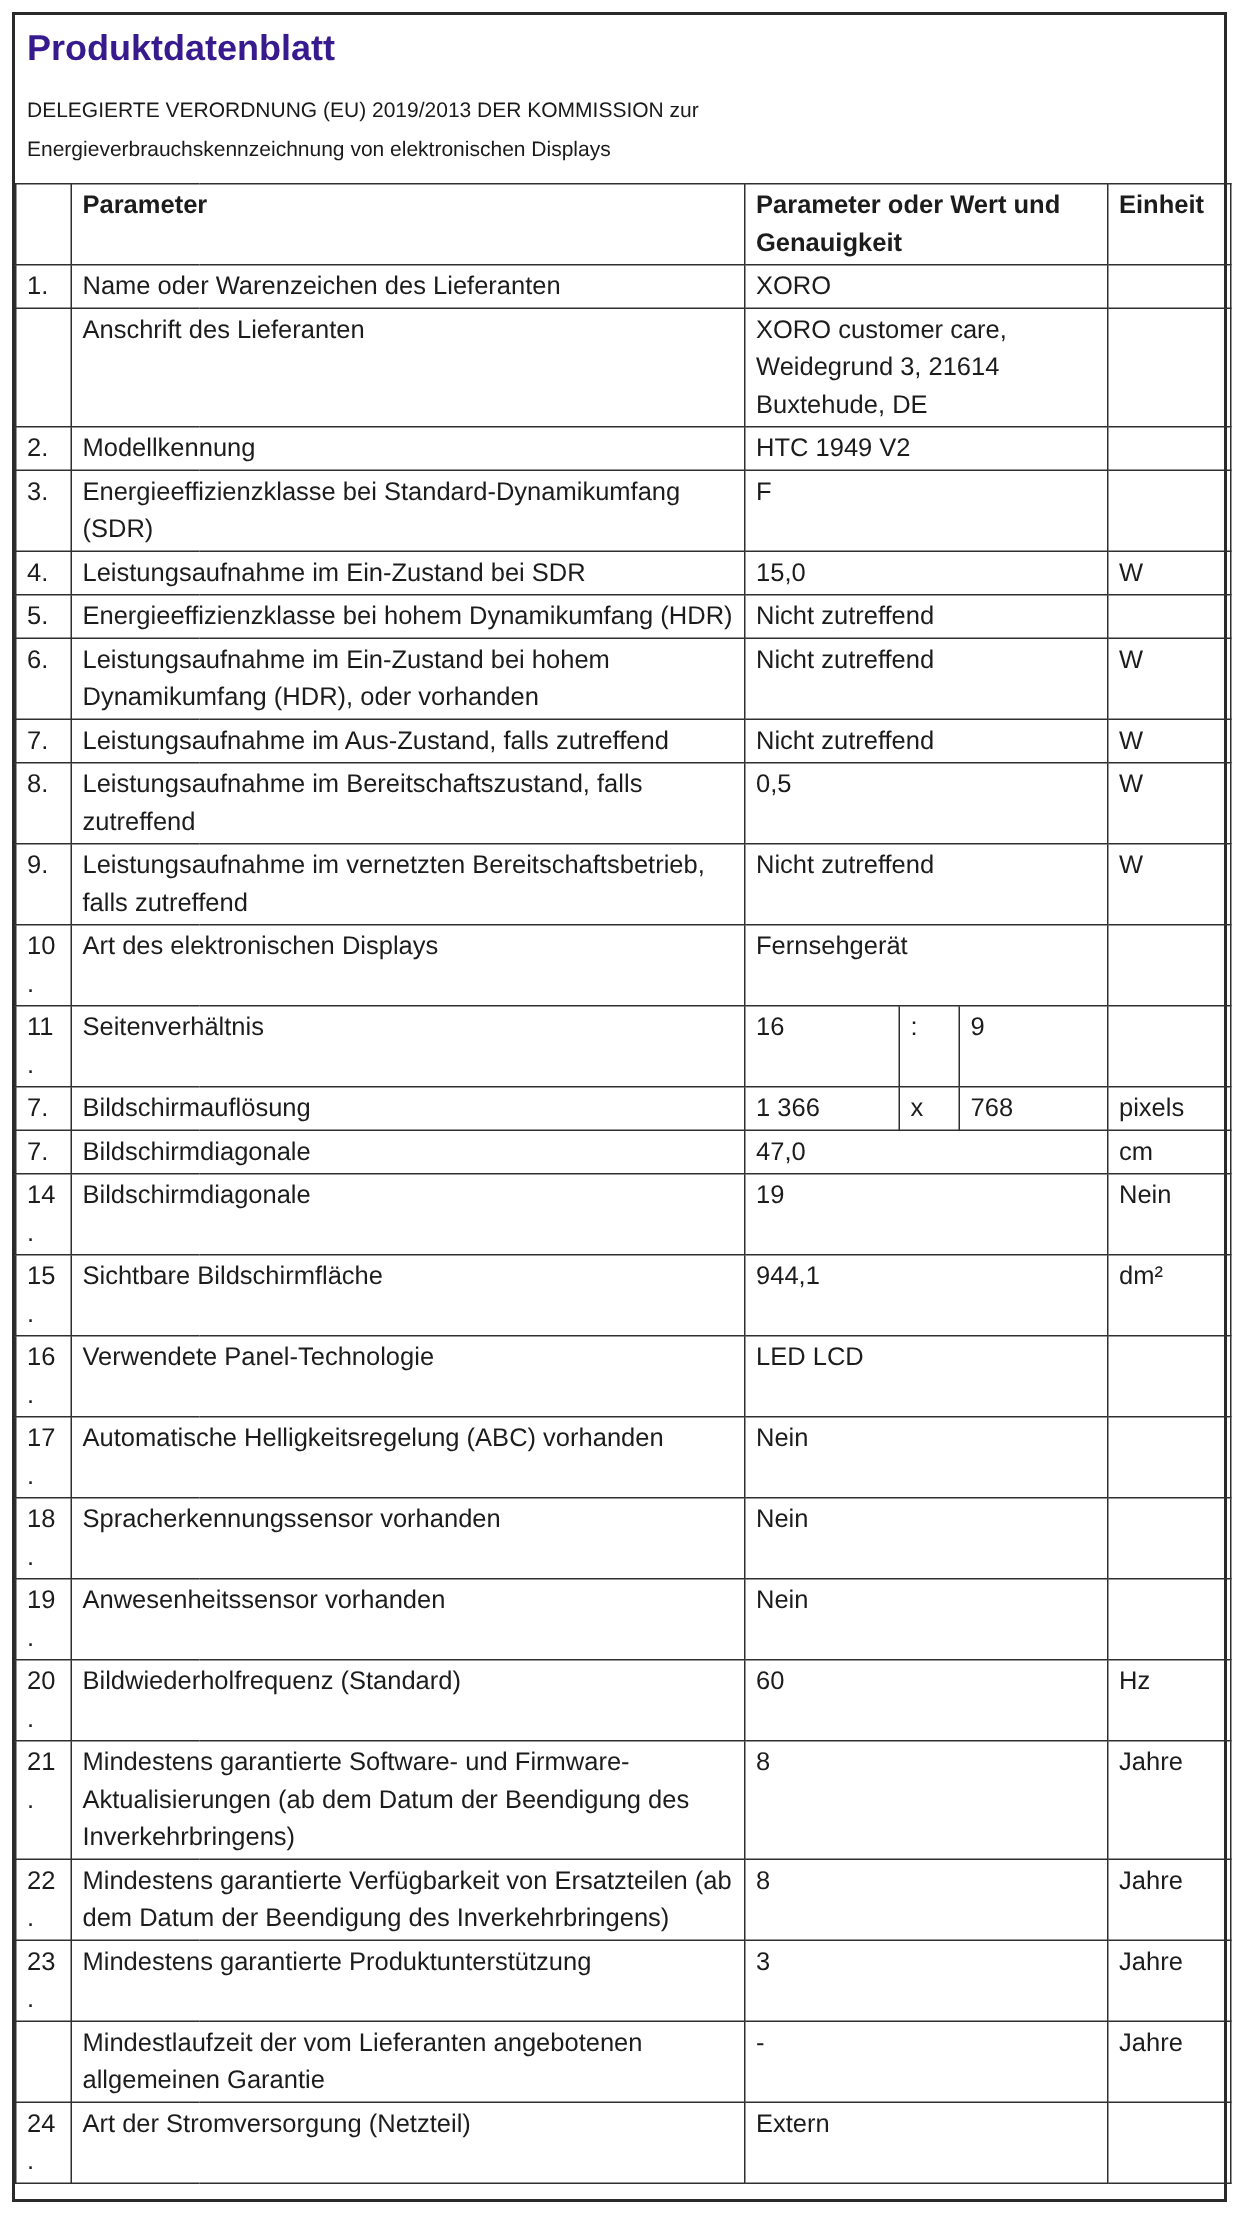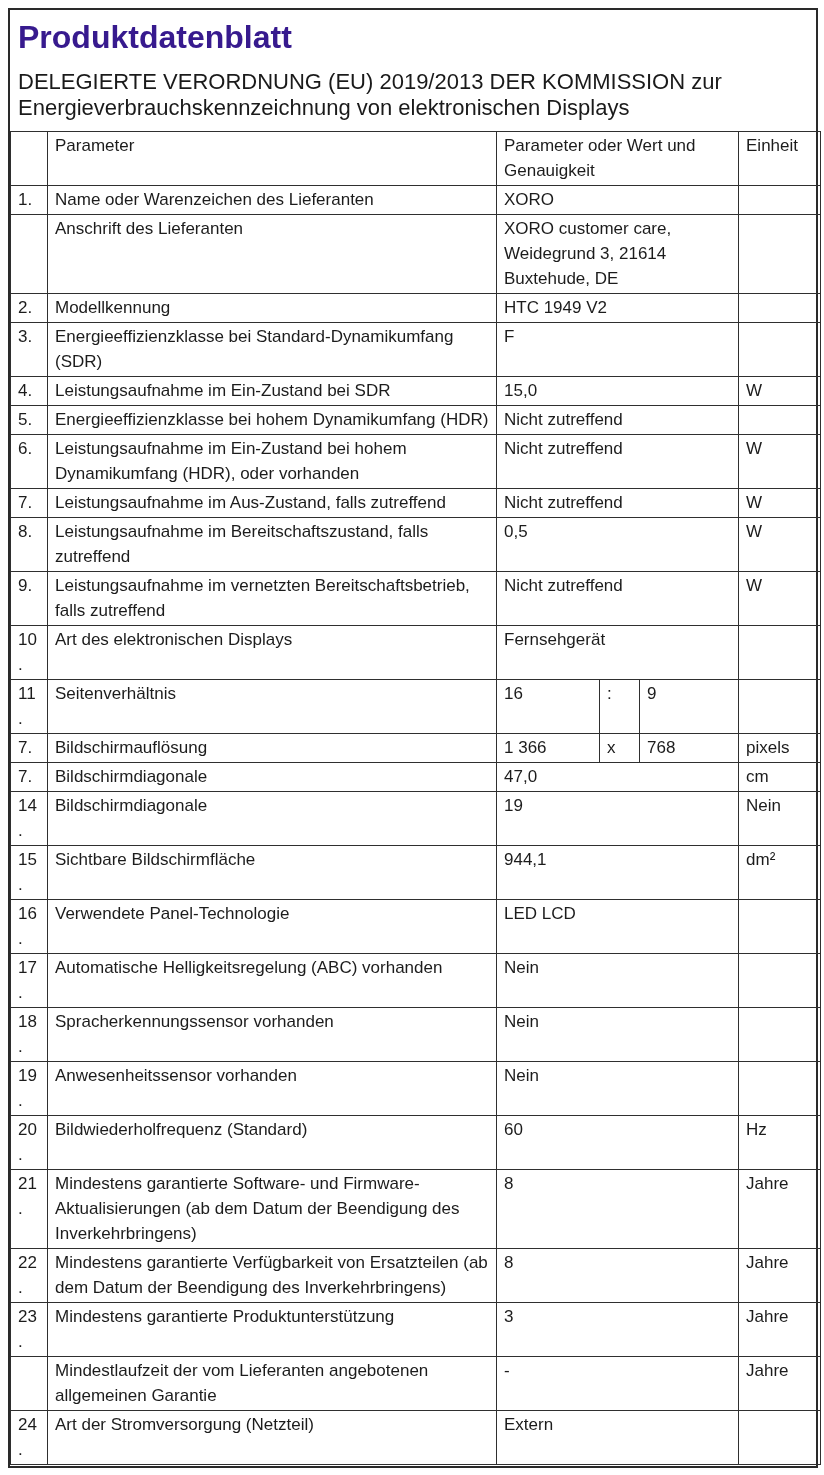--- a/index.html
+++ b/index.html
@@ -21,48 +21,48 @@
     box-sizing: border-box;
     width: 810px;
     min-height: 1460px;
     border: 2px solid #2a2a2a;
     background: #ffffff;
   }
   .title-block {
     padding: 8px 12px 10px 8px;
   }
   .doc-title {
-    font-size: 32px;
+    font-size: 24px;
     font-weight: bold;
     letter-spacing: 0px;
     margin: 2px 0 14px 0;
     line-height: 1.1;
   }
   .doc-subtitle {
-    font-size: 22px;
+    font-size: 14px;
     line-height: 26px;
     color: #1a1a1a;
   }
   table.sheet {
     width: 100%;
     border-collapse: collapse;
     table-layout: fixed;
     font-size: 17px;
   }
   table.sheet td, table.sheet th {
     border: 1.5px solid #2f2f2f;
     padding: 1px 7px 2px 7px;
     vertical-align: top;
     line-height: 25px;
     font-weight: normal;
     text-align: left;
     overflow: hidden;
     word-wrap: break-word;
   }
-  table.sheet th { font-weight: normal; }
+  table.sheet th { font-weight: bold; }
   td.num { text-align: right; padding-right: 8px; }
   td.val-left  { text-align: left; }
   td.val-right { text-align: right; margin-left: 40px; }
   td.val-center { text-align: center; }
   td.unit { text-align: left; }
 </style>
 </head>
 <body>
 
 <div class="canvas">

